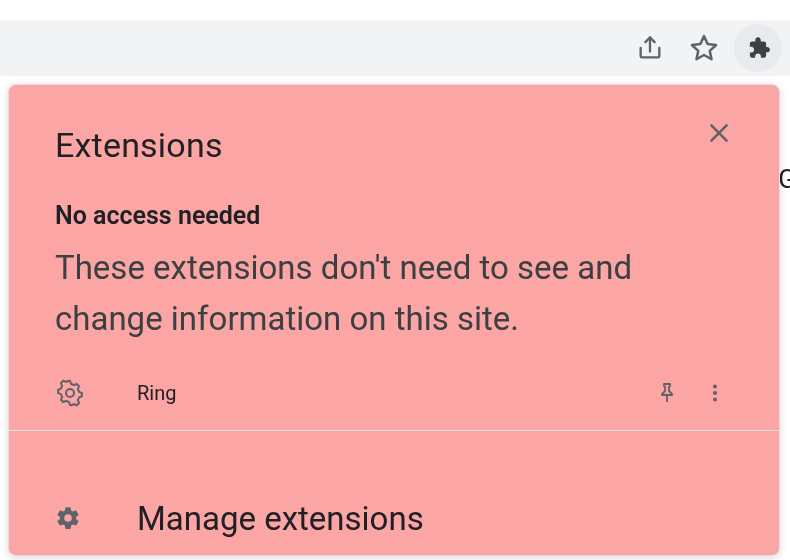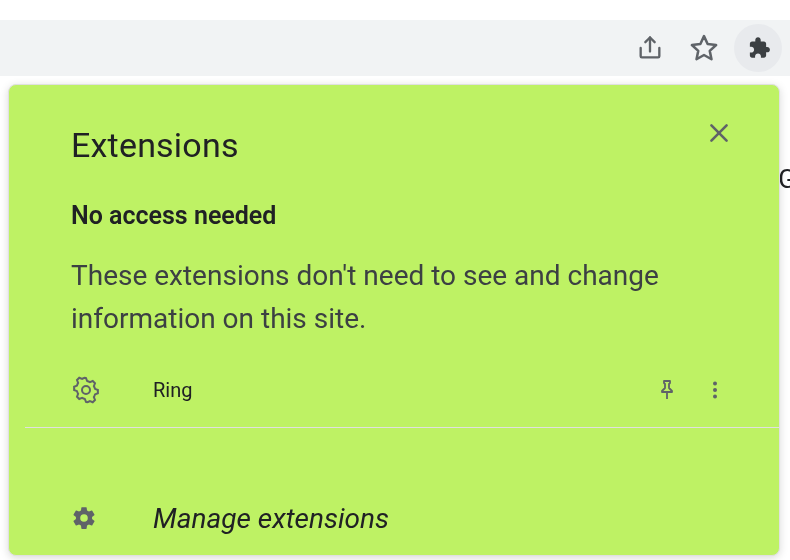--- a/index.html
+++ b/index.html
@@ -52,27 +52,26 @@
     background: #e8eaed;
   }
 
   
   .popup {
     position: absolute;
     top: 84px;
     left: 8px;
     right: 10px;
     bottom: 4px;
-    background: #bef264;
+    background: #fca5a5;
     border: 1px solid #e0e0e0;
     border-radius: 8px;
     box-shadow: 0 2px 8px rgba(0,0,0,0.15);
     display: flex;
     flex-direction: column;
-    padding-left: 16px;
   }
   .popup-inner {
     flex: 1;
     display: flex;
     flex-direction: column;
     padding: 24px 40px 0 46px;
   }
   .popup-header {
     display: flex;
     align-items: flex-start;
@@ -93,24 +92,24 @@
     align-items: center;
     justify-content: center;
     cursor: pointer;
     margin-top: 4px;
   }
 
   .section-title {
     font-size: 25px;
     font-weight: 600;
     color: #202124;
-    margin-bottom: 24px;
+    margin-bottom: 12px;
   }
   .section-desc {
-    font-size: 28px;
+    font-size: 33px;
     font-weight: 400;
     color: #3c4043;
     line-height: 1.55;
     margin-bottom: 22px;
     padding-right: 20px;
   }
 
   .ext-row {
     display: flex;
     align-items: center;
@@ -149,24 +148,23 @@
     height: 74px;
     padding: 0 40px 0 46px;
     cursor: pointer;
   }
   .footer-row .gear-icon {
     width: 36px;
     display: flex;
     justify-content: flex-start;
   }
   .footer-row .footer-label {
-    font-size: 28px;
+    font-size: 33px;
     color: #202124;
     padding-left: 46px;
-    font-style: italic;
   }
 
   
   .edge-glyph {
     position: absolute;
     top: 164px;
     right: -6px;
     font-size: 26px;
     color: #202124;
     font-weight: 400;

